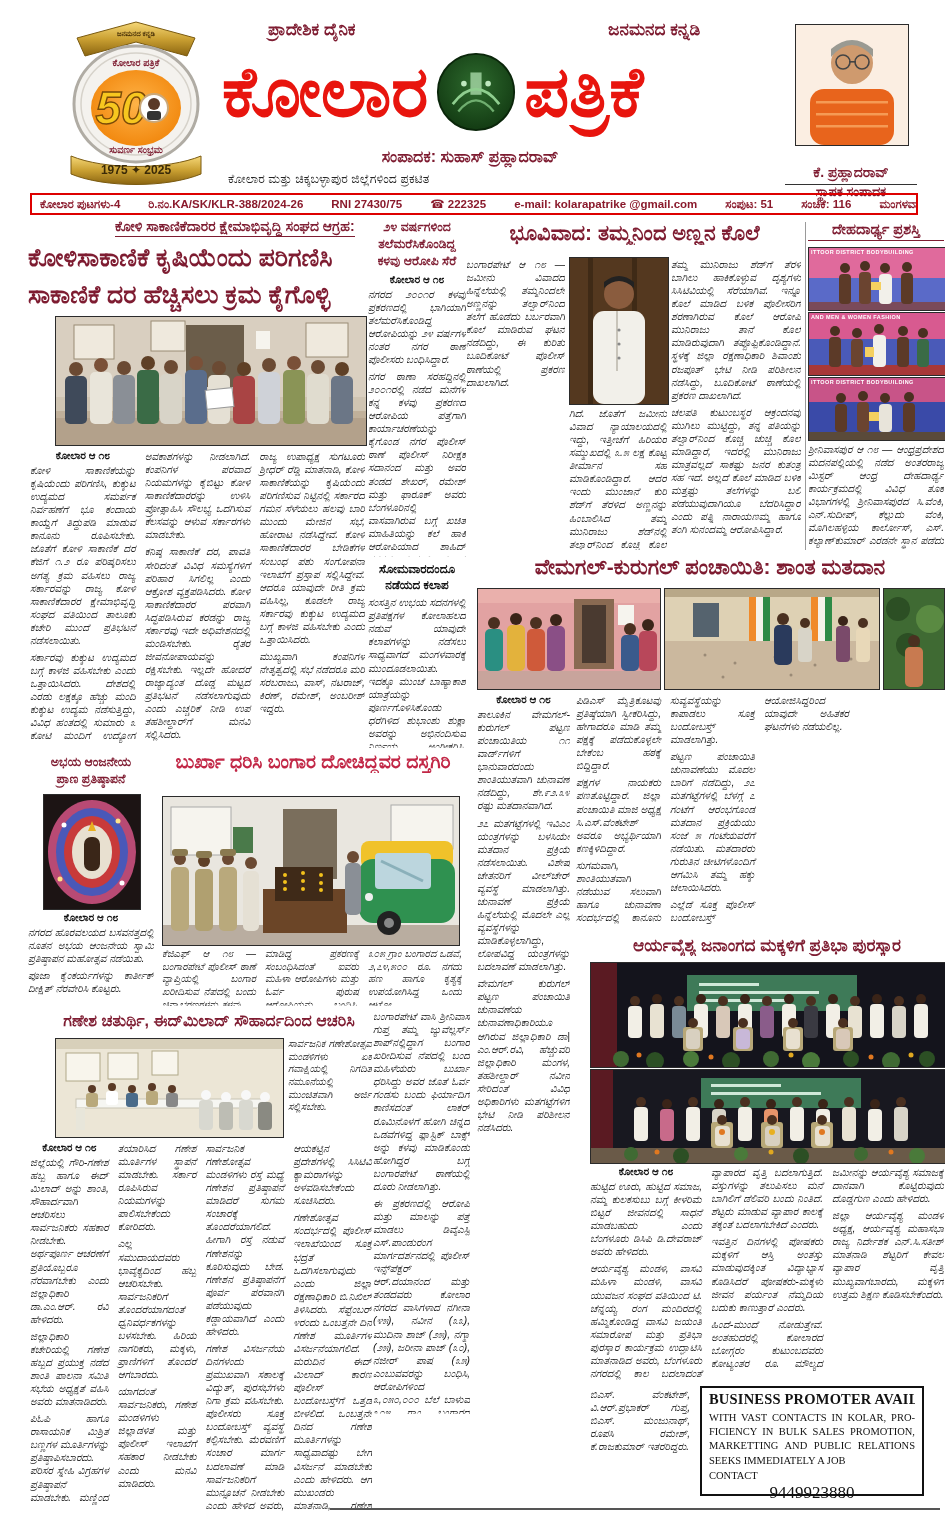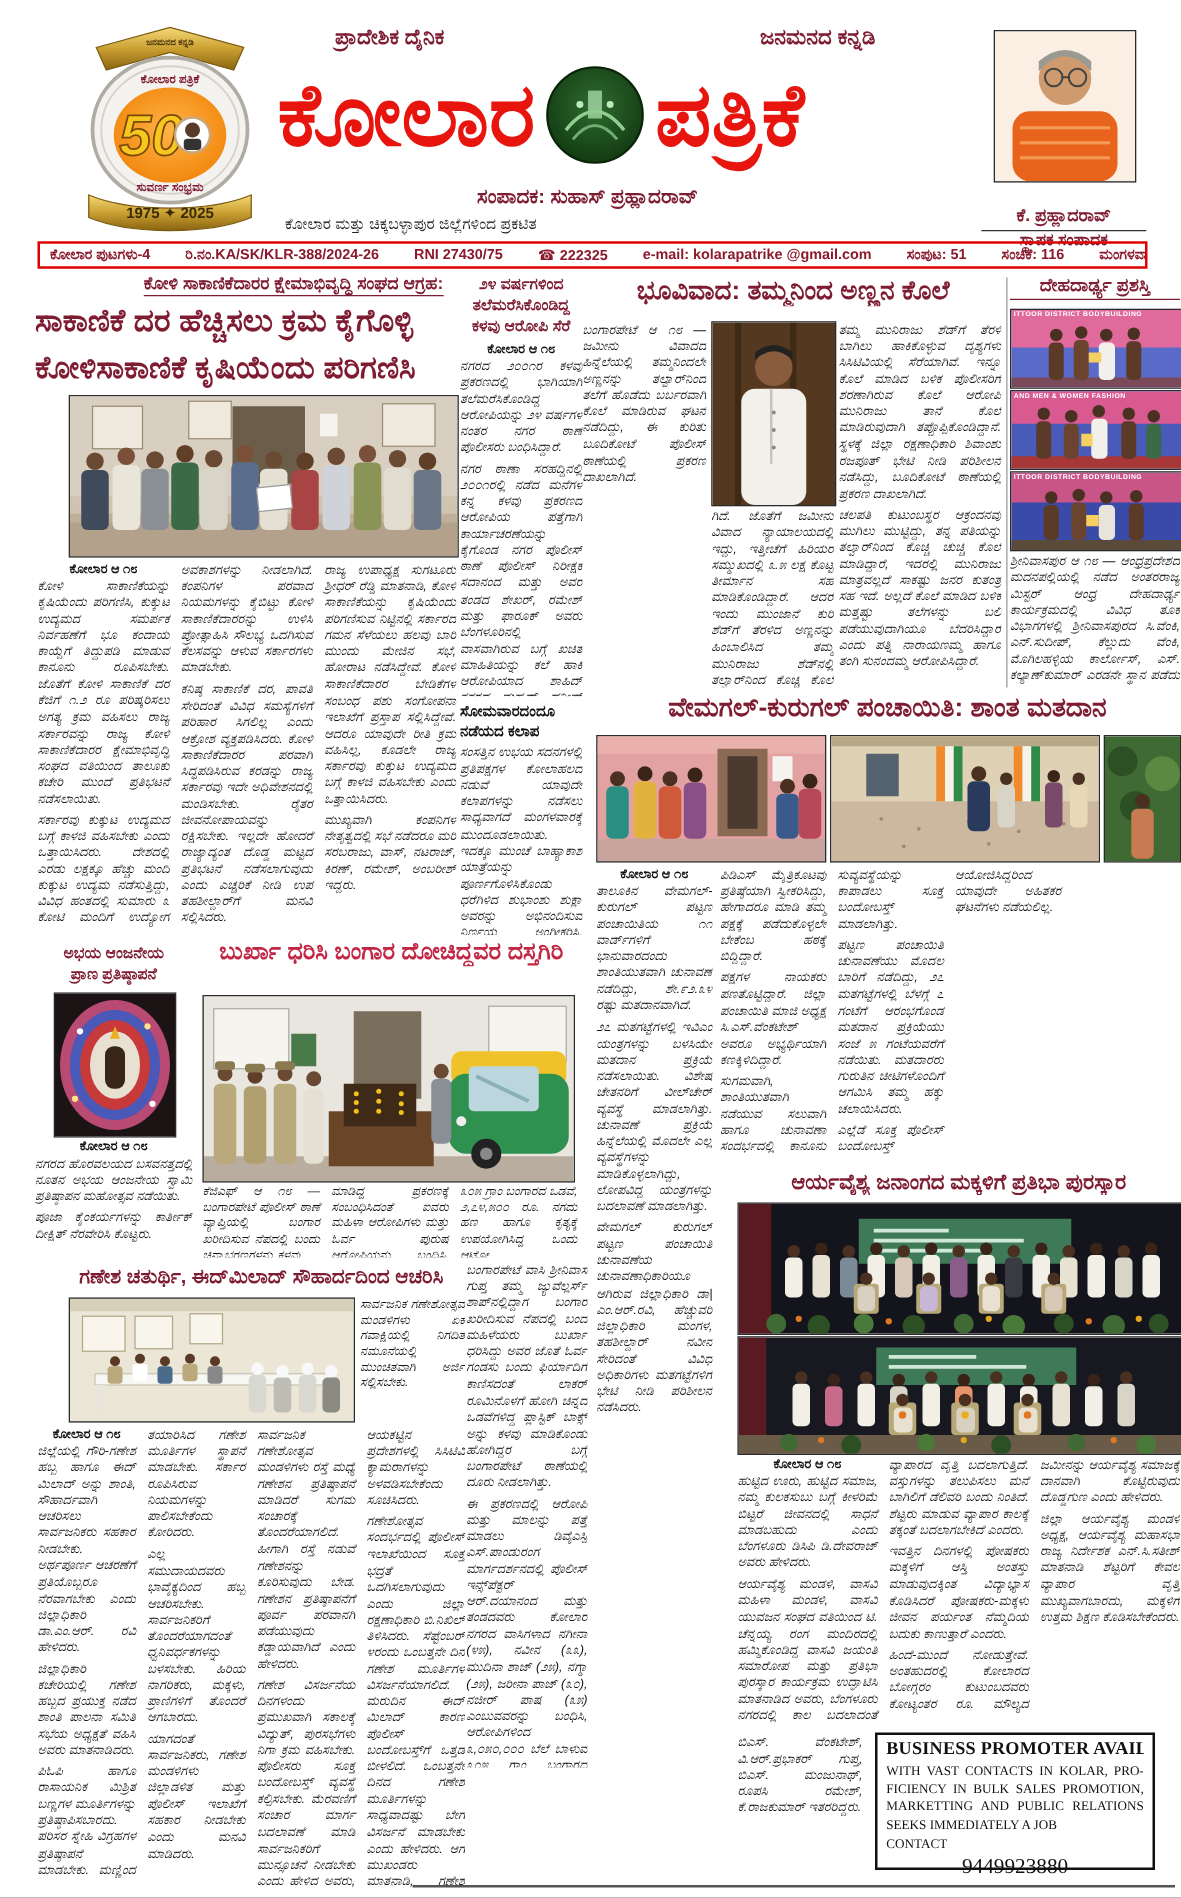--- a/index.html
+++ b/index.html
@@ -26,21 +26,21 @@
   .kicker{font-size:14px;font-weight:bold;color:#7e1c31;border-bottom:1.6px solid #7e1c31;
           display:inline-block;padding-bottom:1px;white-space:nowrap;overflow:hidden;}
   .lead-line{font-size:25px;font-weight:800;color:#7e1c31;line-height:37px;white-space:nowrap;overflow:hidden;}
   .midhead{font-size:12.5px;line-height:1.35;}
   .banner-txt{position:absolute;left:2px;top:1px;right:2px;font-size:5.5px;line-height:1.3;
               color:#fff;font-weight:bold;letter-spacing:.4px;white-space:nowrap;overflow:hidden;}
   .adbox{border:2px solid #111;background:#fff;padding:3px 7px;font-family:"Liberation Serif","DejaVu Serif",serif;color:#111;}
   .adtitle{font-size:14.5px;font-weight:bold;letter-spacing:.2px;white-space:nowrap;overflow:hidden;}
   .adbody{font-size:10.5px;text-align:justify;line-height:1.35;margin-top:3px;}
   .adphone{font-size:17px;text-align:center;margin-top:2px;}
-  .crosshead{font-size:12px;font-weight:bold;color:#111;line-height:1.3;}
+  .crosshead{font-size:12px;font-weight:bold;color:#111;text-align:center;line-height:1.3;}
 </style>
 </head>
 <body>
 
 <div id="page">
 
   <div class="abs" style="left:55px;top:10px;width:162px;height:176px;">
     <svg viewBox="0 0 162 176" aria-hidden="false">
       <defs>
         <linearGradient id="gold" x1="0" y1="0" x2="0" y2="1">
@@ -127,22 +127,22 @@
     </span>
     <span>ಸಂಪುಟ: 51</span>
     <span>ಸಂಚಿಕೆ: 116</span>
     <span>ಮಂಗಳವಾರ</span>
     <span class="blk">19-8-2025</span>
     <span>ಬೆಲೆ: 2-00</span>
   </div>
 
   <div class="abs kicker" style="left:115px;top:218px;max-width:445px;">ಕೋಳಿ ಸಾಕಾಣಿಕೆದಾರರ ಕ್ಷೇಮಾಭಿವೃದ್ಧಿ ಸಂಘದ ಆಗ್ರಹ:</div>
   <div class="abs" style="left:28px;top:239px;width:352px;height:76px;">
+    <div class="lead-line">ಕೋಳಿಸಾಕಾಣಿಕೆ ಕೃಷಿಯೆಂದು ಪರಿಗಣಿಸಿ</div>
     <div class="lead-line">ಸಾಕಾಣಿಕೆ ದರ ಹೆಚ್ಚಿಸಲು ಕ್ರಮ ಕೈಗೊಳ್ಳಿ</div>
-    <div class="lead-line">ಕೋಳಿಸಾಕಾಣಿಕೆ ಕೃಷಿಯೆಂದು ಪರಿಗಣಿಸಿ</div>
   </div>
 
   <div class="photo" style="left:55px;top:316px;width:310px;height:128px;">
     <svg viewBox="0 0 310 128" aria-hidden="true">
       <rect width="310" height="128" fill="#cfc4b2"></rect>
       <rect width="310" height="80" fill="#d9cfc0"></rect>
       <rect x="18" y="8" width="40" height="34" fill="#efe9dd" stroke="#9a8c74"></rect>
       <rect x="95" y="4" width="34" height="30" fill="#efe9dd" stroke="#9a8c74"></rect>
       <rect x="250" y="6" width="42" height="34" fill="#efe9dd" stroke="#9a8c74"></rect>
       <rect x="130" y="8" width="58" height="62" fill="#6b5d4a"></rect>

